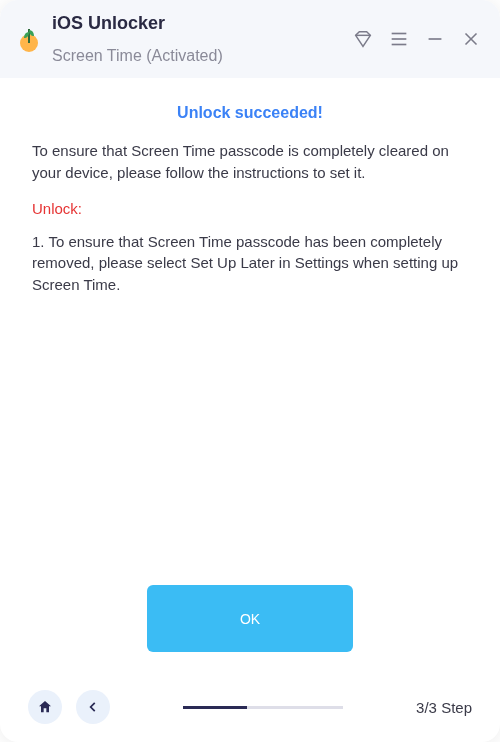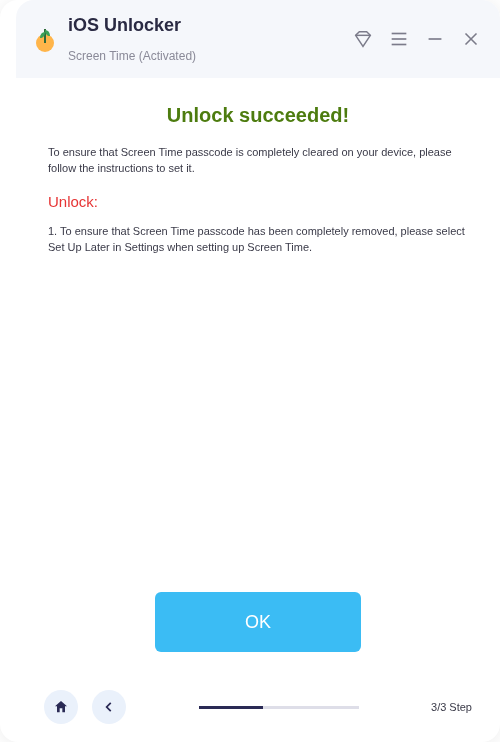--- a/index.html
+++ b/index.html
@@ -12,21 +12,20 @@
     }
     .window {
       width: 500px;
       height: 742px;
       border-radius: 18px;
       box-shadow: 0 2px 20px rgba(0,0,0,0.08);
       background: #fff;
       display: flex;
       flex-direction: column;
       position: relative;
-      padding-left: 16px;
     }
     .header {
       background: #f5f7fb;
       border-radius: 18px 18px 0 0;
       padding: 14px 18px 14px 16px;
       display: flex;
       align-items: center;
       justify-content: space-between;
       height: 78px;
     }
@@ -40,21 +39,21 @@
       height: 26px;
       position: relative;
     }
     .title-block { display: flex; flex-direction: column; }
     .app-title {
       font-size: 18px;
       font-weight: 700;
       color: #2a2a43;
     }
     .app-subtitle {
-      font-size: 12px;
+      font-size: 16px;
       color: #8a8a98;
       margin-top: 13px;
     }
     .window-controls {
       display: flex;
       align-items: center;
       gap: 14px;
     }
     .ctrl-icon {
       width: 22px;
@@ -65,49 +64,49 @@
       align-items: center;
       justify-content: center;
     }
     .content {
       flex: 1;
       padding: 26px 32px 0 32px;
       color: #333;
     }
     .heading {
       text-align: center;
-      font-size: 20px;
+      font-size: 16px;
       font-weight: 700;
-      color: #4d7c0f;
+      color: #3b82f6;
       margin-bottom: 18px;
     }
     .para {
-      font-size: 11px;
+      font-size: 15px;
       line-height: 1.45;
       color: #3a3a48;
       margin-bottom: 16px;
     }
     .warning-label {
       color: #e63434;
       font-size: 15px;
       margin-bottom: 14px;
     }
     .ok-wrap {
       display: flex;
       justify-content: center;
       padding-bottom: 20px;
     }
     .ok-button {
       width: 206px;
-      height: 60px;
+      height: 67px;
       background: #3bbcf4;
       border: none;
       border-radius: 6px;
       color: #fff;
-      font-size: 18px;
+      font-size: 14px;
       font-weight: 400;
       cursor: pointer;
     }
     .footer {
       height: 70px;
       display: flex;
       align-items: center;
       padding: 0 28px;
       gap: 14px;
       position: relative;
@@ -136,21 +135,21 @@
     }
     .progress-fill {
       position: absolute;
       left: 0;
       top: 0;
       height: 100%;
       width: 40%;
       background: #2a2a55;
     }
     .step-label {
-      font-size: 11px;
+      font-size: 15px;
       color: #3a3a48;
       white-space: nowrap;
     }
   </style>
 </head>
 <body>
 
 <div class="window">
 
   <div class="header">

